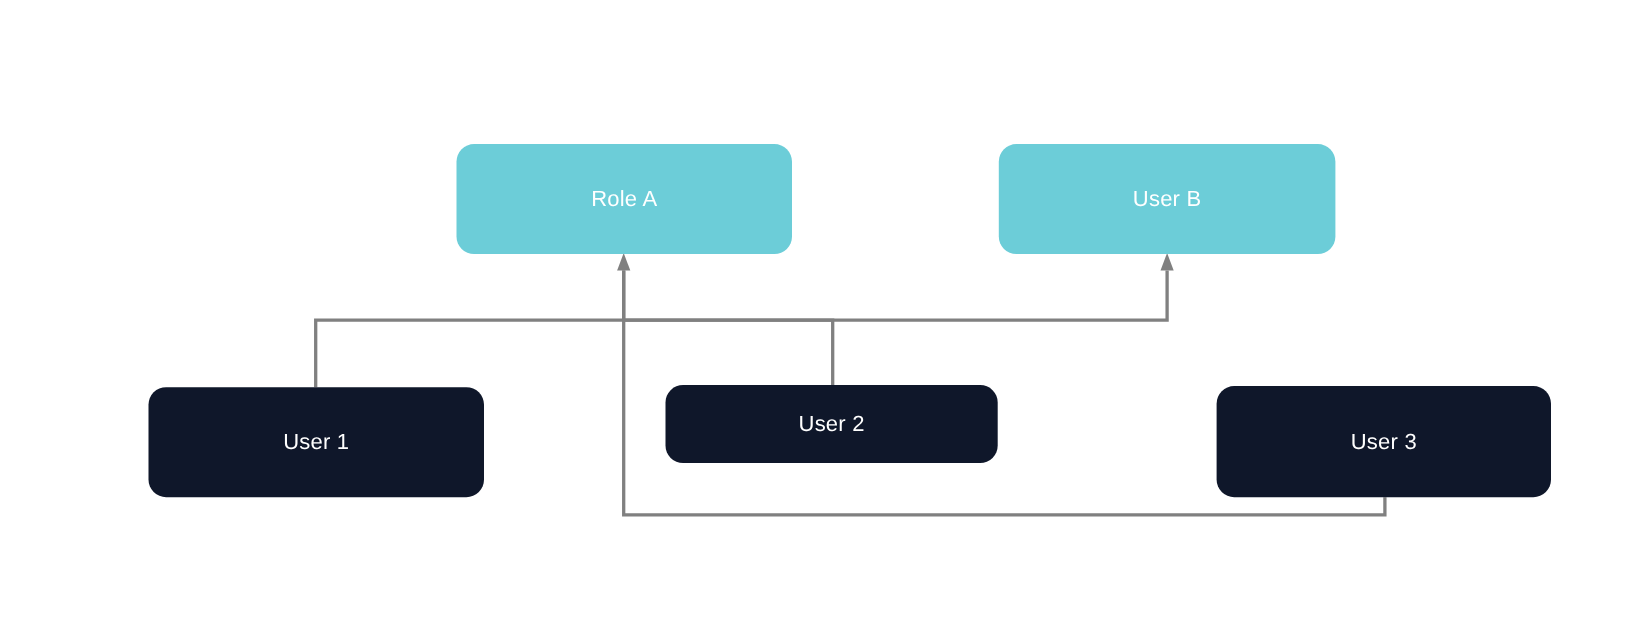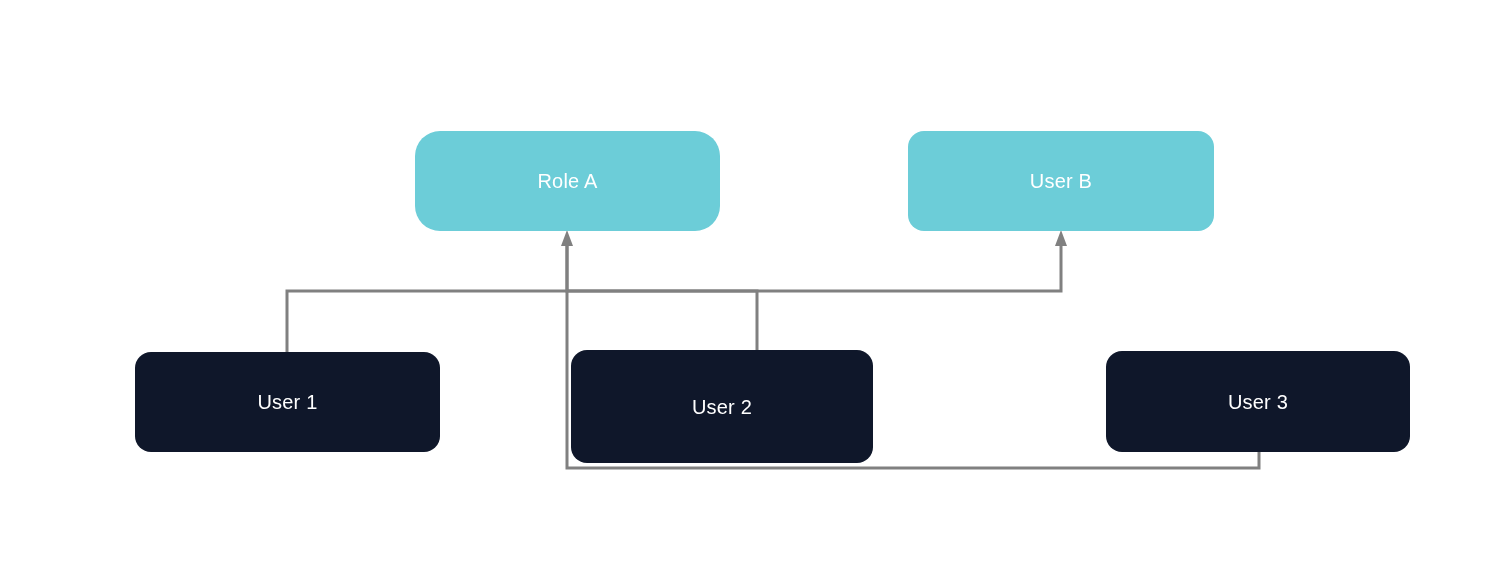--- a/index.html
+++ b/index.html
@@ -65,33 +65,33 @@
     <g>
       <path d="M 757 350 L 757 291 L 567 291 L 567 246" fill="none" stroke="#808080" stroke-width="3" stroke-linecap="butt" stroke-linejoin="miter"></path>
     </g>
 
     <g>
       <path d="M 1259 452 L 1259 468 L 567 468 L 567 246" fill="none" stroke="#808080" stroke-width="3" stroke-linecap="butt" stroke-linejoin="miter"></path>
       <polygon points="567,230 573,246 561,246" fill="#808080"></polygon>
     </g>
   </svg>
 
-  <div class="node node-role" style="left:415px; top:131px; width:305px; height:100px;border-radius:25px;">
+  <div class="node node-role" style="left:415px; top:131px; width:305px; height:100px;">
     <span class="node-label">Role A</span>
   </div>
 
   <div class="node node-role" style="left:908px; top:131px; width:306px; height:100px;">
     <span class="node-label">User B</span>
   </div>
 
   <div class="node node-user" style="left:135px; top:352px; width:305px; height:100px;">
     <span class="node-label">User 1</span>
   </div>
 
-  <div class="node node-user" style="left:571px; top:350px; width:302px; height:113px;justify-content:center;">
+  <div class="node node-user" style="left:605px; top:350px; width:302px; height:71px;justify-content:center;">
     <span class="node-label">User 2</span>
   </div>
 
   <div class="node node-user" style="left:1106px; top:351px; width:304px; height:101px;">
     <span class="node-label">User 3</span>
   </div>
 
 </div>
 
 </body></html>

